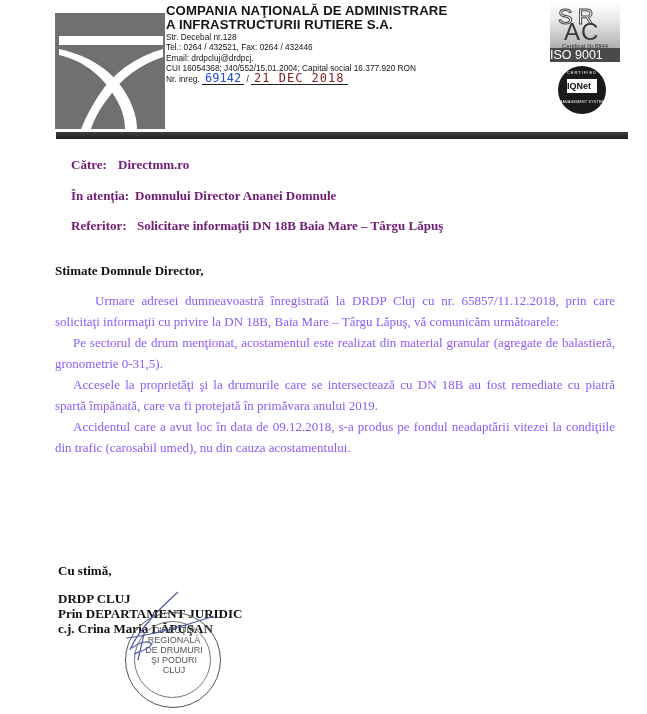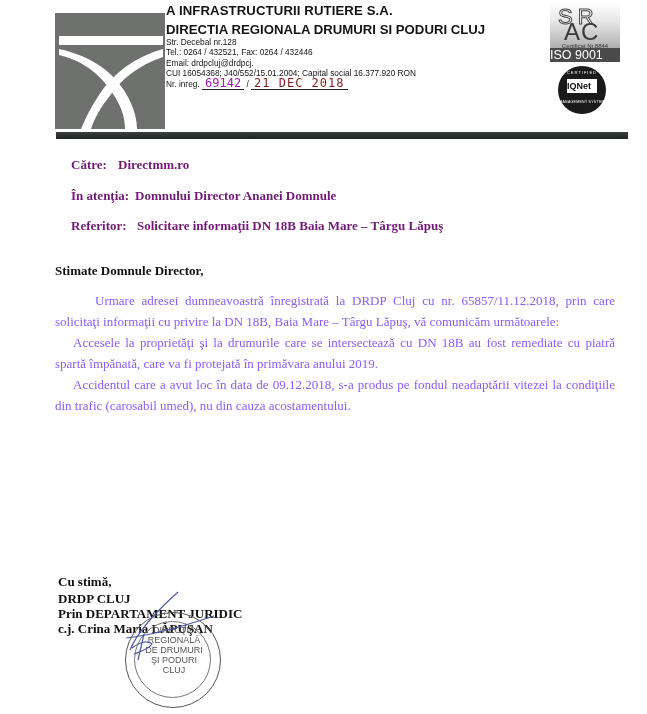--- a/index.html
+++ b/index.html
@@ -8,21 +8,21 @@
 
   .logo { position: absolute; left: 55px; top: 13px; width: 110px; height: 116px; background: #6e716d; overflow: hidden; }
   .logo svg { display: block; }
 
   .hdr { position: absolute; left: 166px; top: 4px; font-family: "Liberation Sans", sans-serif; color: #141414; }
   .hdr .l1, .hdr .l2 { font-weight: bold; font-size: 13.2px; line-height: 14px; letter-spacing: 0.1px; }
   .hdr .l3 { font-weight: bold; font-size: 13.2px; line-height: 15px; margin-top: 4px; }
   .hdr .small { font-size: 8.3px; line-height: 10.3px; }
   .hdr .reg { font-size: 8.3px; line-height: 11px; display: flex; align-items: flex-end; }
   .hand { font-family: "DejaVu Sans Mono", monospace; font-size: 12px; border-bottom: 1px solid #222; line-height: 11px; padding: 0 3px; display: inline-block; }
-  .hand.blue { color: #a21caf; }
+  .hand.blue { color: #1d4ed8; }
   .hand.dark { color: #7f1d1d; letter-spacing: 1px; }
 
   .cert { position: absolute; left: 550px; top: 2px; width: 70px; }
   .srac { width: 70px; height: 60px; position: relative; background: linear-gradient(#fff 0, #e9e9e9 30%, #b8b8b8 70%, #8a8a8a 100%); }
   .srac .sr { position: absolute; left: 8px; top: 2px; font-family: "Liberation Sans", sans-serif; font-size: 22px; color: #fff; -webkit-text-stroke: 1px #444; letter-spacing: 5px; }
   .srac .ac { position: absolute; left: 14px; top: 16px; font-family: "Liberation Sans", sans-serif; font-size: 24px; color: #3a3a3a; letter-spacing: 1px; }
   .srac .certno { position: absolute; left: 1px; top: 41px; width: 68px; text-align: center; font-family: "Liberation Sans", sans-serif; font-size: 6px; color: #333; }
   .iso { width: 70px; height: 14px; background: #4a4a4a; color: #fff; text-align: left; font-family: "Liberation Sans", sans-serif; font-size: 12.5px; line-height: 14px; margin-top: -14px; position: relative; }
   .iqnet { position: absolute; left: 558px; top: 66px; width: 48px; height: 48px; border-radius: 50%; background: #1a1a1a; }
   .iqnet .inner { position: absolute; left: 9px; top: 13px; width: 30px; height: 14px; background: #fff; color: #111; font-family: "Liberation Sans", sans-serif; font-weight: bold; font-size: 9px; text-align: left; line-height: 14px; }
@@ -35,43 +35,43 @@
   .meta .lbl { display: inline-block; }
   .meta .val { position: absolute; white-space: nowrap; }
 
   .greet { position: absolute; left: 55px; top: 263px; font-weight: bold; font-size: 13px; }
 
   .body { position: absolute; left: 55px; top: 290px; width: 560px; font-size: 13px; line-height: 21px; color: #8b5cf6; text-align: justify; }
   .body p { text-indent: 18px; }
   .body p.first { text-indent: 40px; }
   .body p + p { margin-top: 0; }
 
-  .closing { position: absolute; left: 58px; top: 563px; font-weight: bold; font-size: 13px; margin-top: 11px; }
+  .closing { position: absolute; left: 58px; top: 563px; font-weight: bold; font-size: 13px; }
   .sig { position: absolute; left: 58px; top: 591px; font-weight: bold; font-size: 13px; line-height: 15px; }
 
   .stamp { position: absolute; left: 125px; top: 612px; width: 96px; height: 96px; border: 1.5px solid #555; border-radius: 50%; }
   .stamp .inner { position: absolute; left: 8px; top: 8px; width: 77px; height: 77px; border: 1px solid #777; border-radius: 50%; }
   .stamp .txt { position: absolute; left: 0; top: 12px; width: 96px; text-align: center; font-family: "Liberation Sans", sans-serif; font-size: 9px; line-height: 10px; color: #555; }
   .scribble { position: absolute; left: 118px; top: 590px; }
 </style>
 </head>
 <body>
 
 <div class="logo">
   <svg width="110" height="116" viewBox="0 0 110 116">
     <rect x="0" y="0" width="110" height="116" fill="#6e716d"></rect>
     <rect x="4" y="23" width="104" height="9" fill="#ffffff"></rect>
     <path d="M4 36 C 40 44, 62 62, 74 86 C 80 98, 82 108, 82 116 L 70 116 C 70 104, 66 94, 60 84 C 48 64, 30 48, 4 42 Z" fill="#ffffff"></path>
     <path d="M108 36 C 80 44, 58 60, 44 82 C 36 94, 30 106, 26 116 L 36 116 C 40 104, 46 94, 54 84 C 66 66, 84 52, 108 44 Z" fill="#ffffff"></path>
   </svg>
 </div>
 
 <div class="hdr">
+  <div class="l1">COMPANIA NAŢIONALĂ DE ADMINISTRARE</div>
   <div class="l2">A INFRASTRUCTURII RUTIERE S.A.</div>
-  <div class="l3">DIRECTIA REGIONALA  DRUMURI SI PODURI CLUJ</div>
   <div class="small">Str. Decebal  nr.128</div>
   <div class="small">Tel.: 0264 / 432521, Fax:  0264 / 432446</div>
   <div class="small">Email: drdpcluj@drdpcj.</div>
   <div class="small">CUI 16054368; J40/552/15.01.2004; Capital social 16.377.920 RON</div>
   <div class="reg">
     <span>Nr. inreg.</span>
     &nbsp;<span class="hand blue">69142</span>
     <span>&nbsp;/&nbsp;</span>
     <span class="hand dark">21 DEC 2018</span>
   </div>
@@ -103,20 +103,21 @@
 </div>
 <div class="meta" style="top:218px">
   <span class="lbl">Referitor:</span>
   <span class="val" style="left:66px">Solicitare informaţii DN 18B Baia Mare – Târgu Lăpuş</span>
 </div>
 
 <div class="greet">Stimate Domnule Director,</div>
 
 <div class="body">
   <p class="first">Urmare adresei dumneavoastră înregistrată la DRDP Cluj cu nr. 65857/11.12.2018, prin care solicitaţi informaţii cu privire la DN 18B, Baia Mare – Târgu Lăpuş, vă comunicăm următoarele:</p>
+  <p>Pe sectorul de drum menţionat, acostamentul este realizat din material granular (agregate de balastieră, gronometrie 0-31,5).</p>
   <p>Accesele la proprietăţi şi la drumurile care se intersectează cu DN 18B au fost remediate cu piatră spartă împănată, care va fi protejată în primăvara anului 2019.</p>
   <p>Accidentul care a avut loc în data de 09.12.2018, s-a produs pe fondul neadaptării vitezei la condiţiile din trafic (carosabil umed), nu din cauza acostamentului.</p>
 </div>
 
 <div class="closing">Cu stimă,</div>
 
 <div class="sig">
   <div>DRDP CLUJ</div>
   <div>Prin DEPARTAMENT JURIDIC</div>
   <div>c.j. Crina Maria LĂPUŞAN</div>

